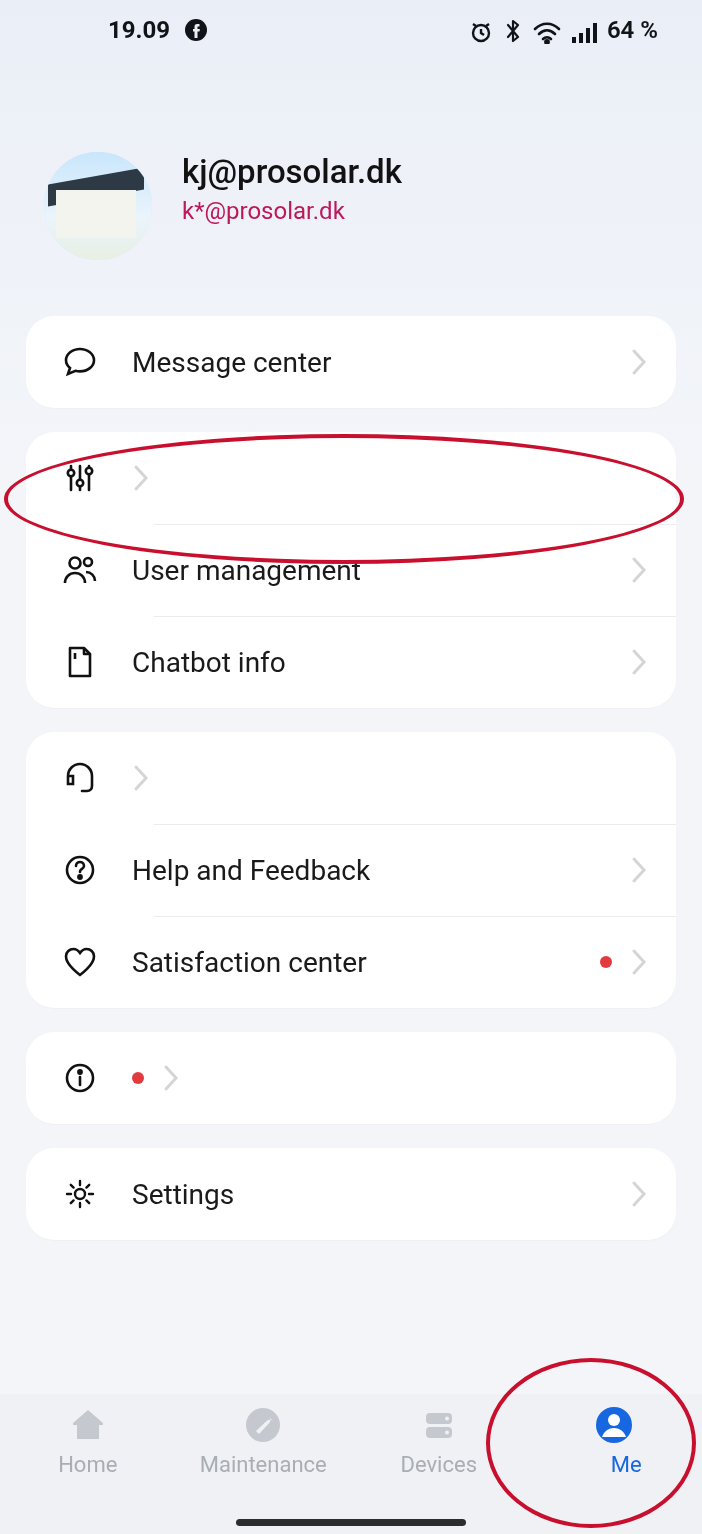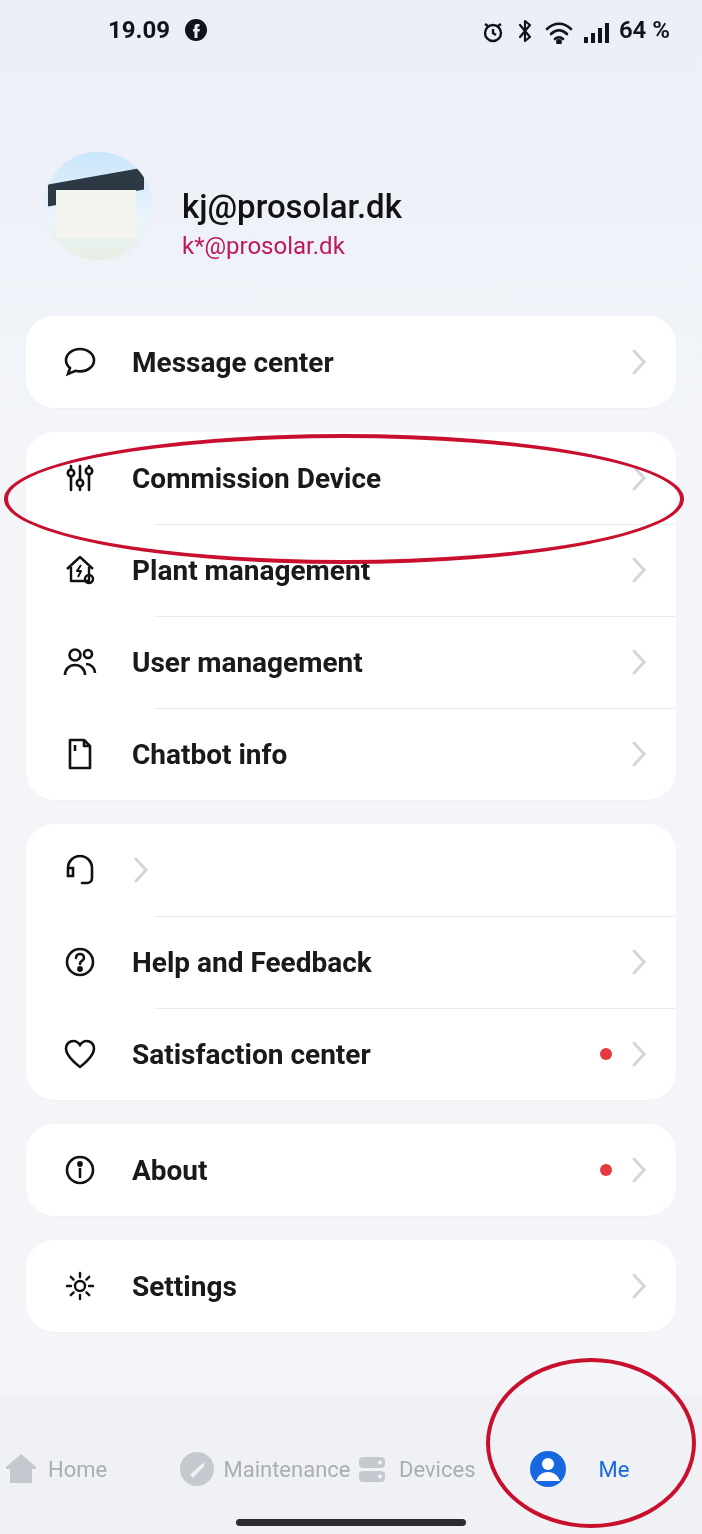--- a/index.html
+++ b/index.html
@@ -1,49 +1,49 @@
 <!DOCTYPE html>
 <html><head>
 <meta charset="utf-8">
 <style>
   * { box-sizing: border-box; margin: 0; padding: 0; }
   html, body { width: 702px; height: 1534px; font-family: -apple-system, "Segoe UI", Roboto, sans-serif; background: linear-gradient(180deg, #eaeff7 0%, #f3f5f9 30%, #f3f5f9 100%); color: #111; overflow: hidden; position: relative; }
 
   
-  .statusbar { position: absolute; top: 0; left: 0; right: 0; height: 60px; display: flex; align-items: center; padding: 0 32px 0 108px; font-size: 24px; font-weight: 700; color: #101318; gap: 23px; }
+  .statusbar { position: absolute; top: 0; left: 0; right: 0; height: 60px; display: flex; align-items: center; padding: 0 44px 0 108px; font-size: 24px; font-weight: 700; color: #101318; gap: 23px; }
   .statusbar .left { display: flex; align-items: center; gap: 14px; }
   .statusbar .right { margin-left: auto; display: flex; align-items: flex-end; gap: 10px; font-weight: 600; }
   .statusbar svg { display: block; }
 
   
-  .profile { position: absolute; top: 152px; left: 44px; right: 44px; display: flex; align-items: flex-end; gap: 30px; }
+  .profile { position: absolute; top: 152px; left: 44px; right: 44px; display: flex; align-items: flex-start; gap: 30px; }
   .avatar { width: 108px; height: 108px; border-radius: 54px; overflow: hidden; flex: 0 0 108px; background: #cfe7f8; position: relative; }
   .avatar .sky { position: absolute; inset: 0; background: linear-gradient(180deg,#c9e6fb 0%,#eaf4fc 60%,#e8efe3 100%); }
   .avatar .house { position: absolute; left: 12px; bottom: 22px; width: 80px; height: 48px; background: #f4f4ef; }
   .avatar .roof { position: absolute; left: 4px; bottom: 62px; width: 96px; height: 22px; background: #2d3a45; transform: skewY(-10deg); }
   .profile .names .display { font-size: 33px; font-weight: 500; color: #121212; }
   .profile .names .sub { font-size: 24px; color: #be185d; margin-top: 6px; }
 
   
   .content { position: absolute; top: 316px; left: 26px; right: 26px; bottom: 140px; overflow: hidden; }
   .card { background: #fff; border-radius: 28px; margin-bottom: 24px; box-shadow: 0 1px 0 rgba(0,0,0,0.02); }
   .row { display: flex; align-items: center; height: 92px; padding: 0 28px 0 36px; position: relative; }
   .row + .row::before { content: ""; position: absolute; top: 0; left: 128px; right: 0; height: 1px; background: #ececee; }
   .row .icon { width: 36px; height: 36px; flex: 0 0 36px; margin-right: 34px; display: flex; align-items: center; justify-content: center; }
-  .row .label { font-size: 28px; font-weight: 700; color: #1a1a1a; flex: 1 1 auto; }
+  .row .label { font-size: 28px; font-weight: 400; color: #1a1a1a; flex: 1 1 auto; }
   .row .badge-dot { width: 12px; height: 12px; border-radius: 6px; background: #e23a3f; margin-right: 18px; }
   .row .chevron { width: 18px; height: 30px; opacity: 0.35; }
   .row .chevron svg { display: block; }
 
   
   .card.cut { overflow: hidden; }
 
   
   .tabbar { position: absolute; left: 0; right: 0; bottom: 0; height: 140px; background: #f0f1f4; display: flex; padding-top: 10px; }
-  .tab { flex: 1 1 0; display: flex; flex-direction: row; align-items: center; gap: 6px; }
+  .tab { flex: 1 1 0; display: flex; flex-direction: column; align-items: center; gap: 6px; }
   .tab .ticon { width: 42px; height: 42px; display: flex; align-items: center; justify-content: center; }
   .tab .tlabel { font-size: 22px; color: #a9adb4; }
   .tab.active .tlabel { color: #1667e0; margin-left: 24px; }
   .homebar { position: absolute; bottom: 8px; left: 50%; transform: translateX(-50%); width: 230px; height: 7px; border-radius: 4px; background: #2b2c2e; }
 
   
   .annot-ellipse { position: absolute; border: 4px solid #c8102e; border-radius: 50%; pointer-events: none; }
   .annot-commission { top: 434px; left: 4px; width: 680px; height: 130px; }
   .annot-me { top: 1358px; left: 486px; width: 210px; height: 170px; }
 
@@ -124,36 +124,20 @@
   <div class="card">
     <div class="row">
       <span class="icon">
         <svg width="34" height="34" viewBox="0 0 34 34" fill="none" stroke="#111" stroke-width="2.6" stroke-linecap="round">
             <path d="M8 5v24M17 5v24M26 5v24"></path>
             <circle cx="8" cy="12" r="3.2" fill="#fff"></circle>
             <circle cx="17" cy="22" r="3.2" fill="#fff"></circle>
             <circle cx="26" cy="10" r="3.2" fill="#fff"></circle>
           </svg>
       </span>
-      <span class="label">Commission Device</span>
-      <span class="chevron">
-          <svg width="18" height="30" viewBox="0 0 18 30" fill="none" stroke="#888" stroke-width="3" stroke-linecap="round">
-            <path d="M4 4l10 11L4 26"></path>
-          </svg>
-        </span>
-    </div>
-    <div class="row">
-      <span class="icon">
-        <svg width="36" height="36" viewBox="0 0 36 36" fill="none" stroke="#111" stroke-width="2.4" stroke-linejoin="round">
-            <path d="M5 17L18 5l13 12M9 15v14h18V15"></path>
-            <path d="M19 13l-4 6h4l-3 6" stroke-width="2"></path>
-            <circle cx="27" cy="27" r="4"></circle>
-          </svg>
-      </span>
-      <span class="label">Plant management</span>
       <span class="chevron">
           <svg width="18" height="30" viewBox="0 0 18 30" fill="none" stroke="#888" stroke-width="3" stroke-linecap="round">
             <path d="M4 4l10 11L4 26"></path>
           </svg>
         </span>
     </div>
     <div class="row">
       <span class="icon">
         <svg width="36" height="34" viewBox="0 0 36 34" fill="none" stroke="#111" stroke-width="2.6">
             <circle cx="13" cy="10" r="5.5"></circle>
@@ -231,21 +215,20 @@
 
   <div class="card">
     <div class="row">
       <span class="icon">
         <svg width="32" height="32" viewBox="0 0 32 32" fill="none" stroke="#111" stroke-width="2.6">
             <circle cx="16" cy="16" r="13"></circle>
             <circle cx="16" cy="10" r="1.6" fill="#111"></circle>
             <path d="M16 15v8" stroke-linecap="round"></path>
           </svg>
       </span>
-      <span class="label">About</span>
       <span class="badge-dot"></span>
       <span class="chevron">
           <svg width="18" height="30" viewBox="0 0 18 30" fill="none" stroke="#888" stroke-width="3" stroke-linecap="round">
             <path d="M4 4l10 11L4 26"></path>
           </svg>
         </span>
     </div>
   </div>
 
   <div class="card cut">

